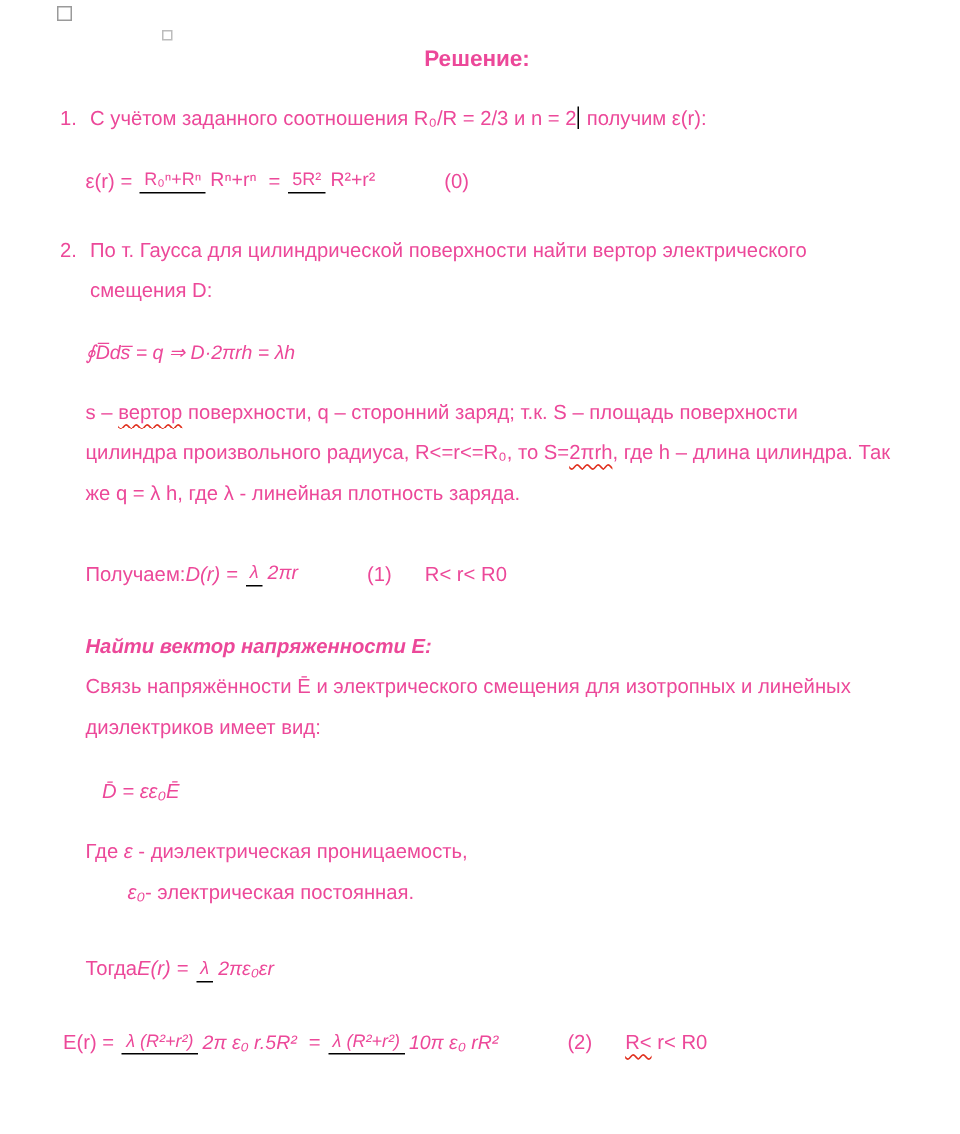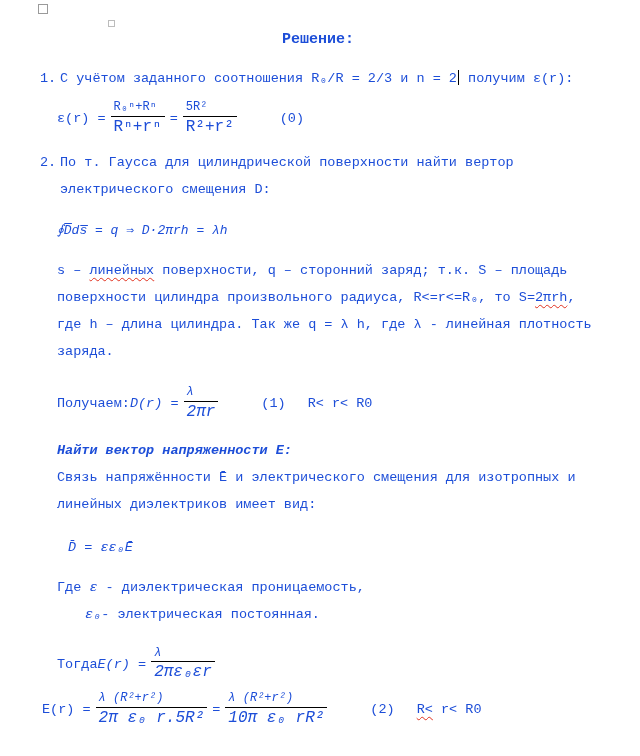--- a/index.html
+++ b/index.html
@@ -2,23 +2,23 @@
 <html><head>
 <meta charset="utf-8">
 <style>
   html,body{margin:0;padding:0;background:#ffffff;}
   body{width:640px;height:756px;overflow:hidden;}
   .doc{
     position:relative;
     width:640px;height:538px;
     box-sizing:border-box;
     padding:26px 44px 0 40px;
-    font-family:Liberation Mono, monospace;
+    font-family:Liberation Sans, sans-serif;
     font-size:13.5px;
-    color:#1d4ed8;
+    color:#ec4899;
     line-height:2.0;
   }
   .artifact{position:absolute;background:#fff;border:1px solid #9a9a9a;}
   .a1{left:38px;top:4px;width:8px;height:8px;}
   .a2{left:108px;top:20px;width:5px;height:5px;border-color:#bcbcbc;}
   .title{
     font-size:15px;font-weight:bold;text-align:center;
     margin:0 0 12px 0;line-height:27px;
   }
   .list-item{display:flex;margin-top:12px;}
@@ -33,25 +33,25 @@
   .formula-row{display:flex;align-items:center;line-height:1.3;}
   .f0{margin:8px 0 0 17px;}
   .fgauss{margin:16px 0 0 17px;font-style:italic;font-size:13px;line-height:24px;}
   .fD{margin:20px 0 0 17px;}
   .fDE{margin:18px 0 0 28px;font-style:italic;font-size:13.5px;line-height:24px;}
   .fE{margin:18px 0 0 17px;}
   .ffinal{margin:8px 0 0 2px;}
   .math{font-style:italic;}
   .math-up{font-style:normal;}
   .frac{
-    display:inline-flex;flex-direction:column;
-    margin:0 5px;vertical-align:middle;line-height:1.25;
+    display:inline-flex;flex-direction:row;align-items:center;
+    margin:12px 5px;vertical-align:middle;line-height:1.25;
   }
   .frac .num{border-bottom:1px solid #000;padding:0 3px;font-size:12px;line-height:1.3;}
-  .frac .den{padding:0 3px;font-size:16px;line-height:1.3;}
+  .frac .den{padding:0 3px;font-size:13px;line-height:1.3;}
   .frac.it{font-style:italic;}
   .ftag{margin-left:38px;font-style:normal;}
   .frange{margin-left:22px;font-style:normal;}
   .para{margin-top:14px;}
   .heading{font-weight:bold;font-style:italic;margin-top:14px;}
   .sp{text-decoration:underline;text-decoration-style:wavy;text-decoration-color:#e0301e;text-decoration-thickness:1px;text-underline-offset:3px;}
   .eps-lines{margin-top:14px;}
   .subst{margin-top:10px;margin-left:17px;}
 </style>
 </head>
@@ -83,21 +83,21 @@
     <span class="ftag">(0)</span>
   </div>
 
   <div class="list-item">
     <span class="li-num">2.</span>
     <span class="li-text">По т. Гаусса для цилиндрической поверхности найти вертор электрического смещения D:</span>
   </div>
 
   <div class="fgauss">∮D̅ds̅ = q ⇒ D·2πrh = λh</div>
 
-  <div class="para indent"><span>s – </span><span class="sp">линейных</span><span> поверхности, q – сторонний заряд; т.к. S – площадь поверхности цилиндра произвольного радиуса, R&lt;=r&lt;=R₀, то S=</span><span class="sp">2πrh</span><span>, где h – длина цилиндра. Так же q = λ h, где λ  - линейная плотность заряда.</span></div>
+  <div class="para indent"><span>s – </span><span class="sp">вертор</span><span> поверхности, q – сторонний заряд; т.к. S – площадь поверхности цилиндра произвольного радиуса, R&lt;=r&lt;=R₀, то S=</span><span class="sp">2πrh</span><span>, где h – длина цилиндра. Так же q = λ h, где λ  - линейная плотность заряда.</span></div>
 
   <div class="formula-row fD">
     <span class="math-up">Получаем: </span>
     <span class="math">D(r) =</span>
     <span class="frac it">
       <span class="num">λ</span>
       <span class="den">2πr</span>
     </span>
     <span class="ftag">(1)</span>
     <span class="frange">R&lt; r&lt; R0</span>

